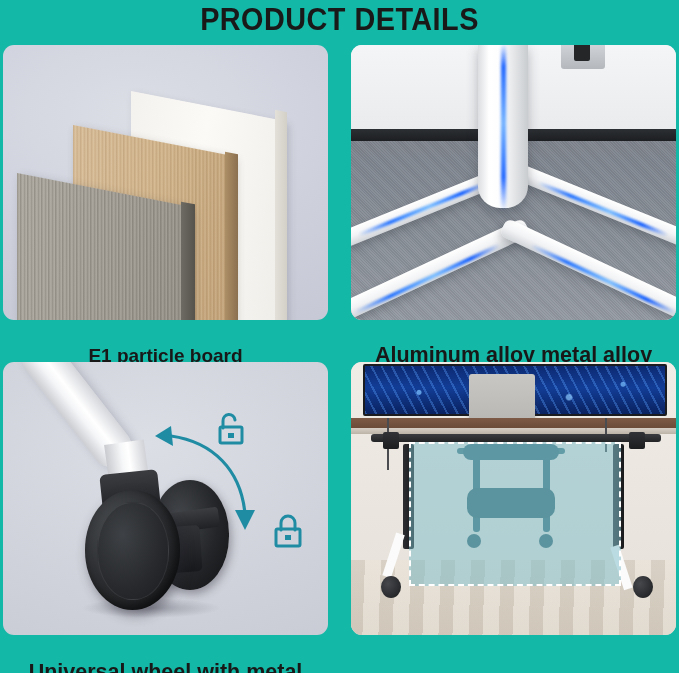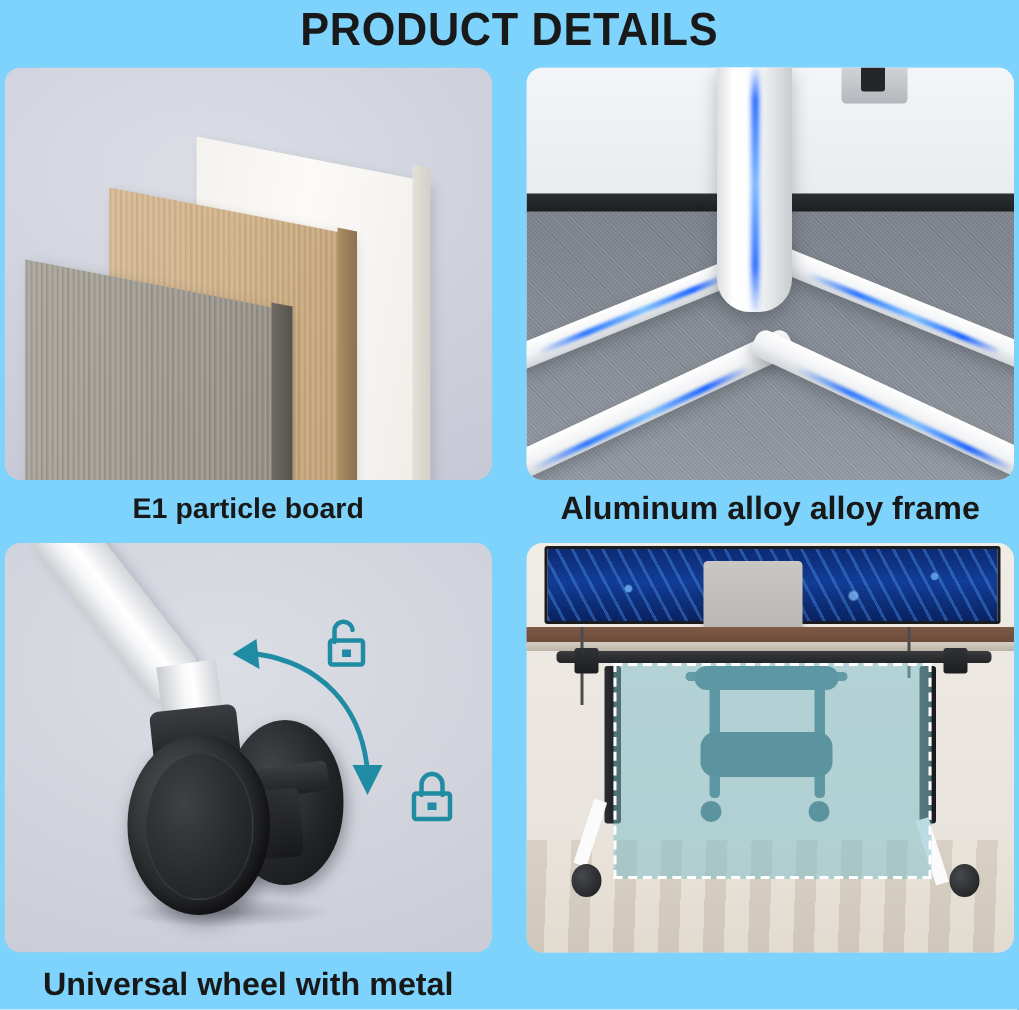--- a/index.html
+++ b/index.html
@@ -11,21 +11,21 @@
     width: 679px;
     height: 673px;
     font-family: "Liberation Sans", sans-serif;
     overflow: hidden;
     position: relative;
   }
   #page {
     position: relative;
     width: 679px;
     height: 673px;
-    background: #7dd3fc;
+    background: #14b8a6;
   }
 
   
   .title {
     position: absolute;
     left: 0;
     top: 2px;
     width: 679px;
     text-align: center;
     font-size: 31px;
@@ -47,20 +47,21 @@
     border-radius: 11px;
     overflow: hidden;
   }
   .caption {
     position: absolute;
     text-align: center;
     font-weight: bold;
     color: #181818;
     font-family: "Liberation Sans", sans-serif;
     white-space: nowrap;
+    margin-top: 16px;
   }
 
   
   #p1 { left: 3px;   top: 45px;  width: 325px; height: 275px; }
   #p2 { left: 351px; top: 45px;  width: 325px; height: 275px; }
   #p3 { left: 3px;   top: 362px; width: 325px; height: 273px; }
   #p4 { left: 351px; top: 362px; width: 325px; height: 273px; }
 
   #c1 { left: 3px;   top: 329px; width: 325px; font-size: 19px; }
   #c2 { left: 351px; top: 327px; width: 325px; font-size: 21.5px; }
@@ -410,21 +411,21 @@
     <div class="p2-leg p2-leg-r2"></div>
     <div class="p2-glow p2-glow-l2"></div>
     <div class="p2-glow p2-glow-r2"></div>
     <div class="p2-leg p2-leg-l"></div>
     <div class="p2-leg p2-leg-r"></div>
     <div class="p2-glow p2-glow-l"></div>
     <div class="p2-glow p2-glow-r"></div>
     <div class="p2-col"></div>
     <div class="p2-col-glow"></div>
   </div>
-  <div class="caption" id="c2">Aluminum alloy alloy frame</div>
+  <div class="caption" id="c2">Aluminum alloy metal alloy</div>
 
   <div class="panel photo" id="p3">
     <div class="p3bg"></div>
     <div class="p3-shadow"></div>
     <div class="p3-tube"></div>
     <div class="p3-tube2"></div>
     <div class="p3-hub"></div>
     <div class="p3-wheel-back"></div>
     <div class="p3-brake"></div>
     <div class="p3-brake2"></div>

